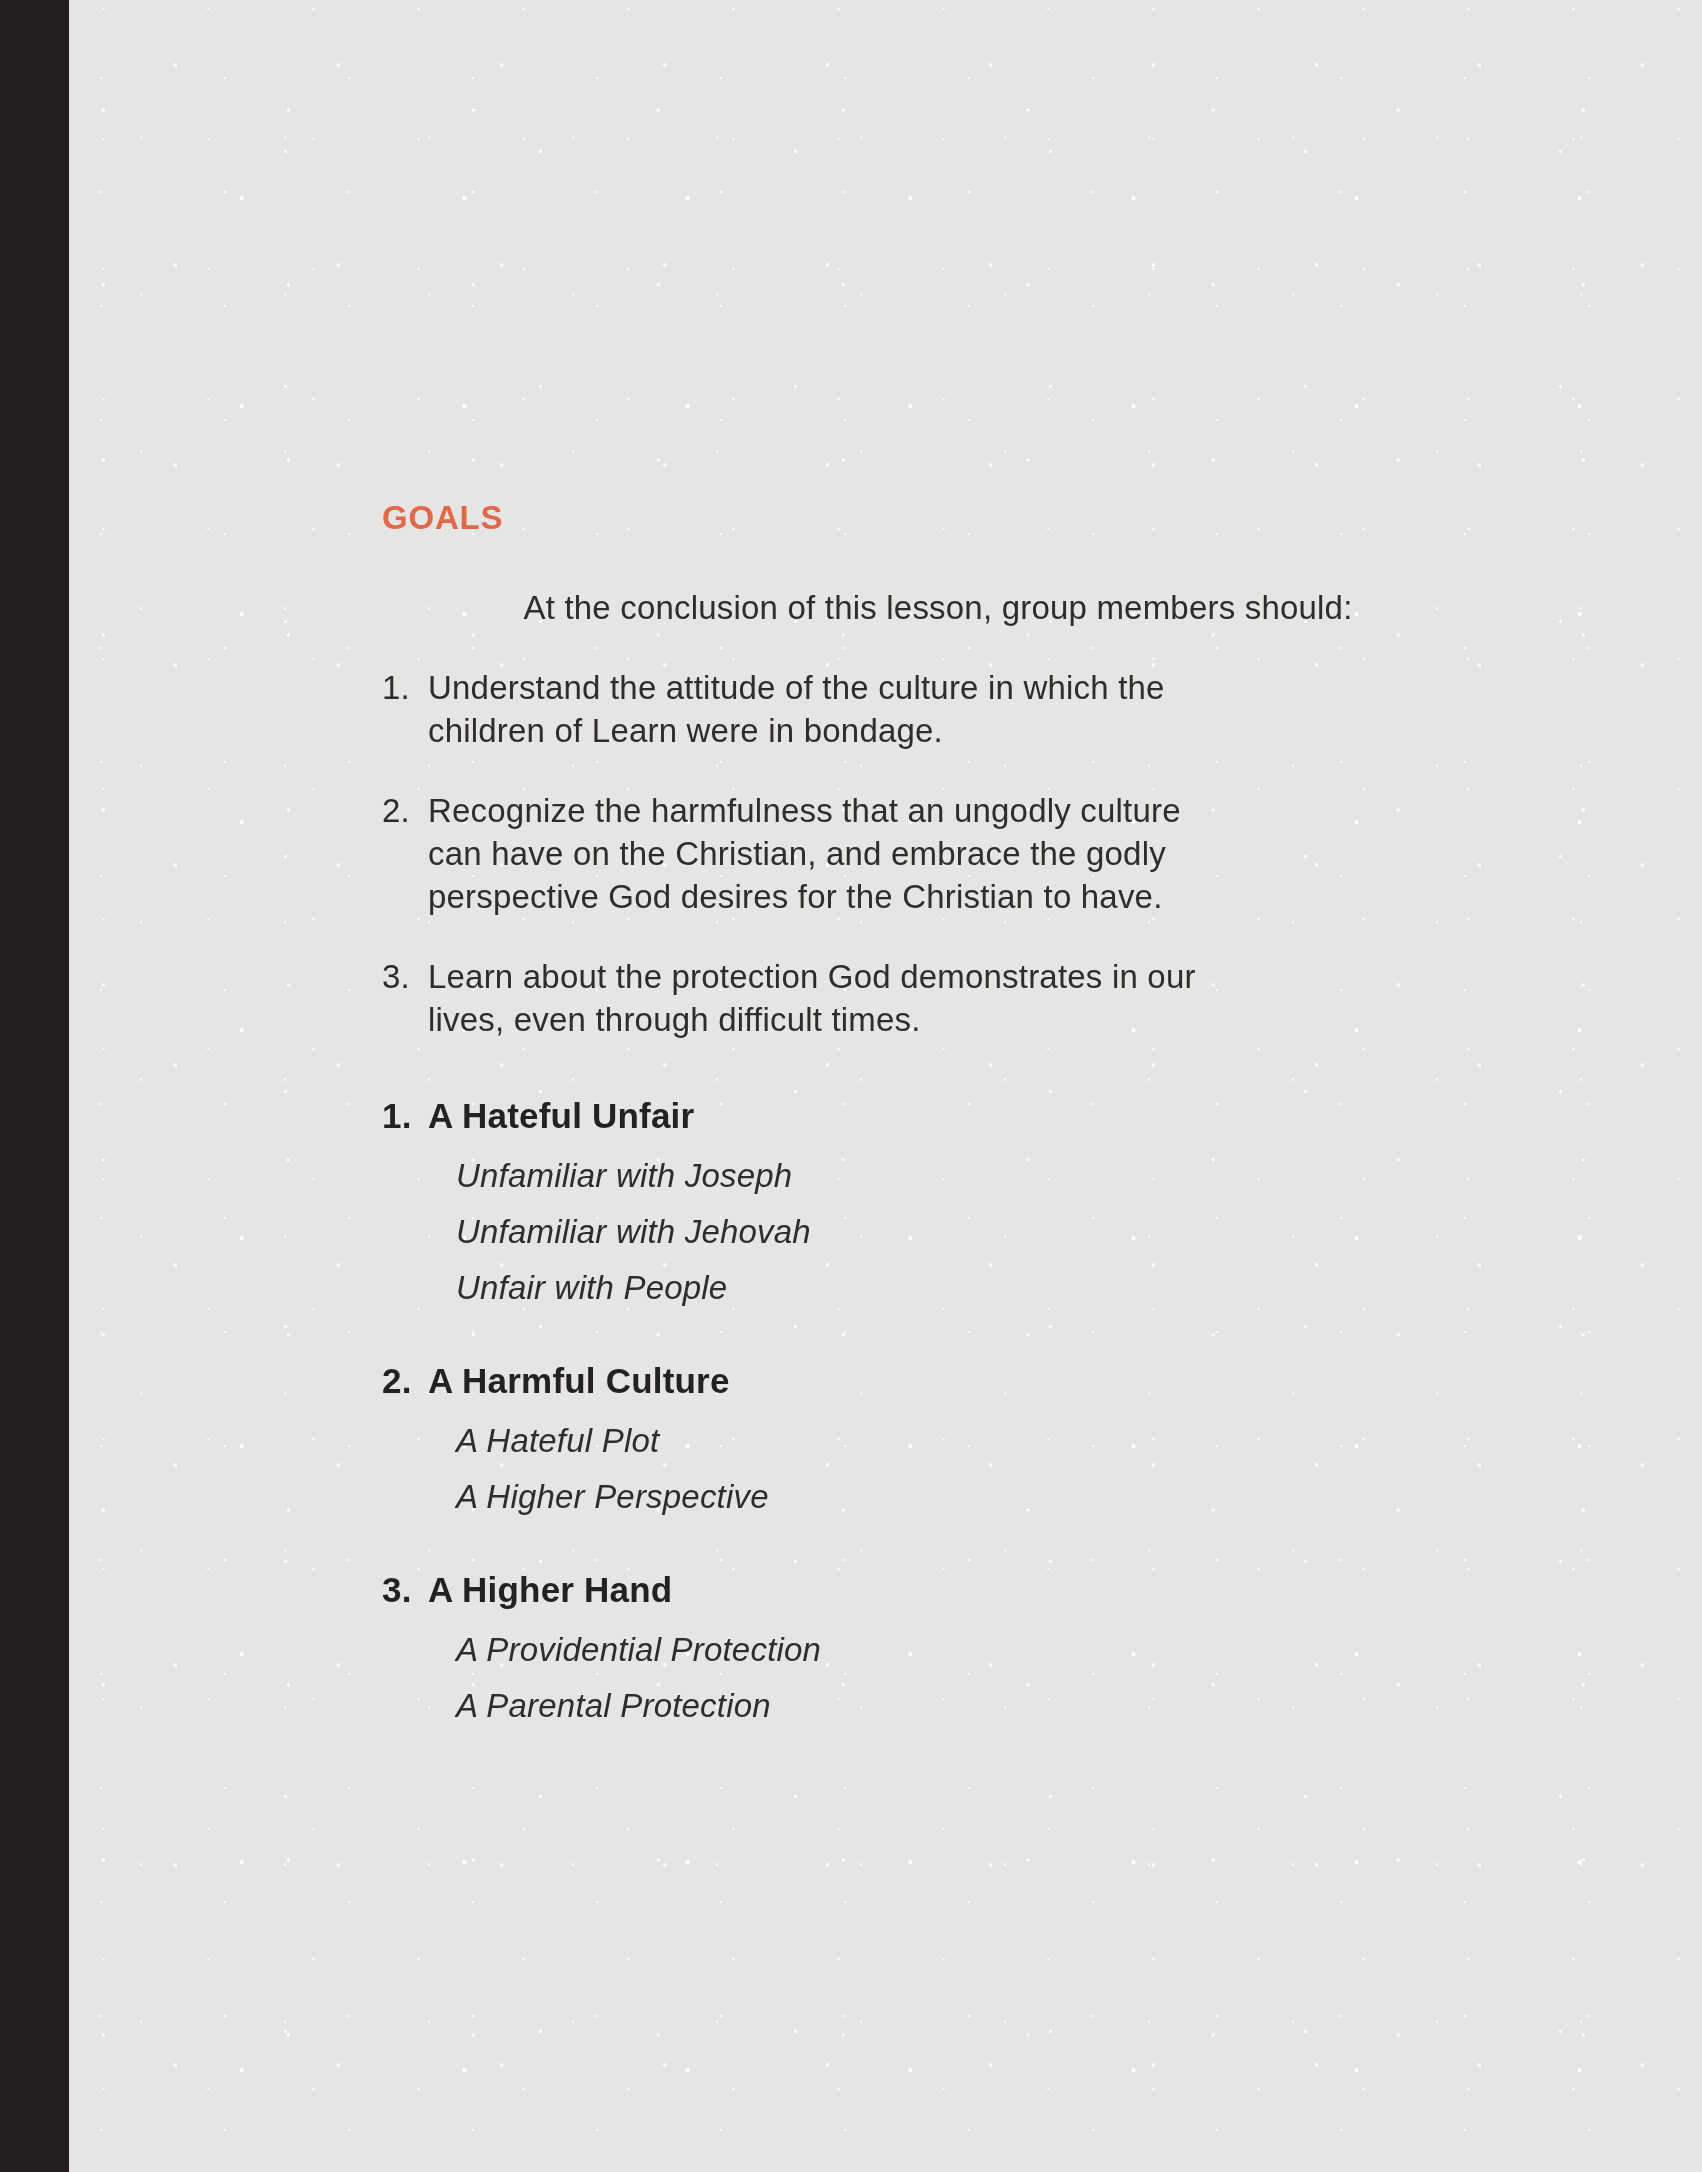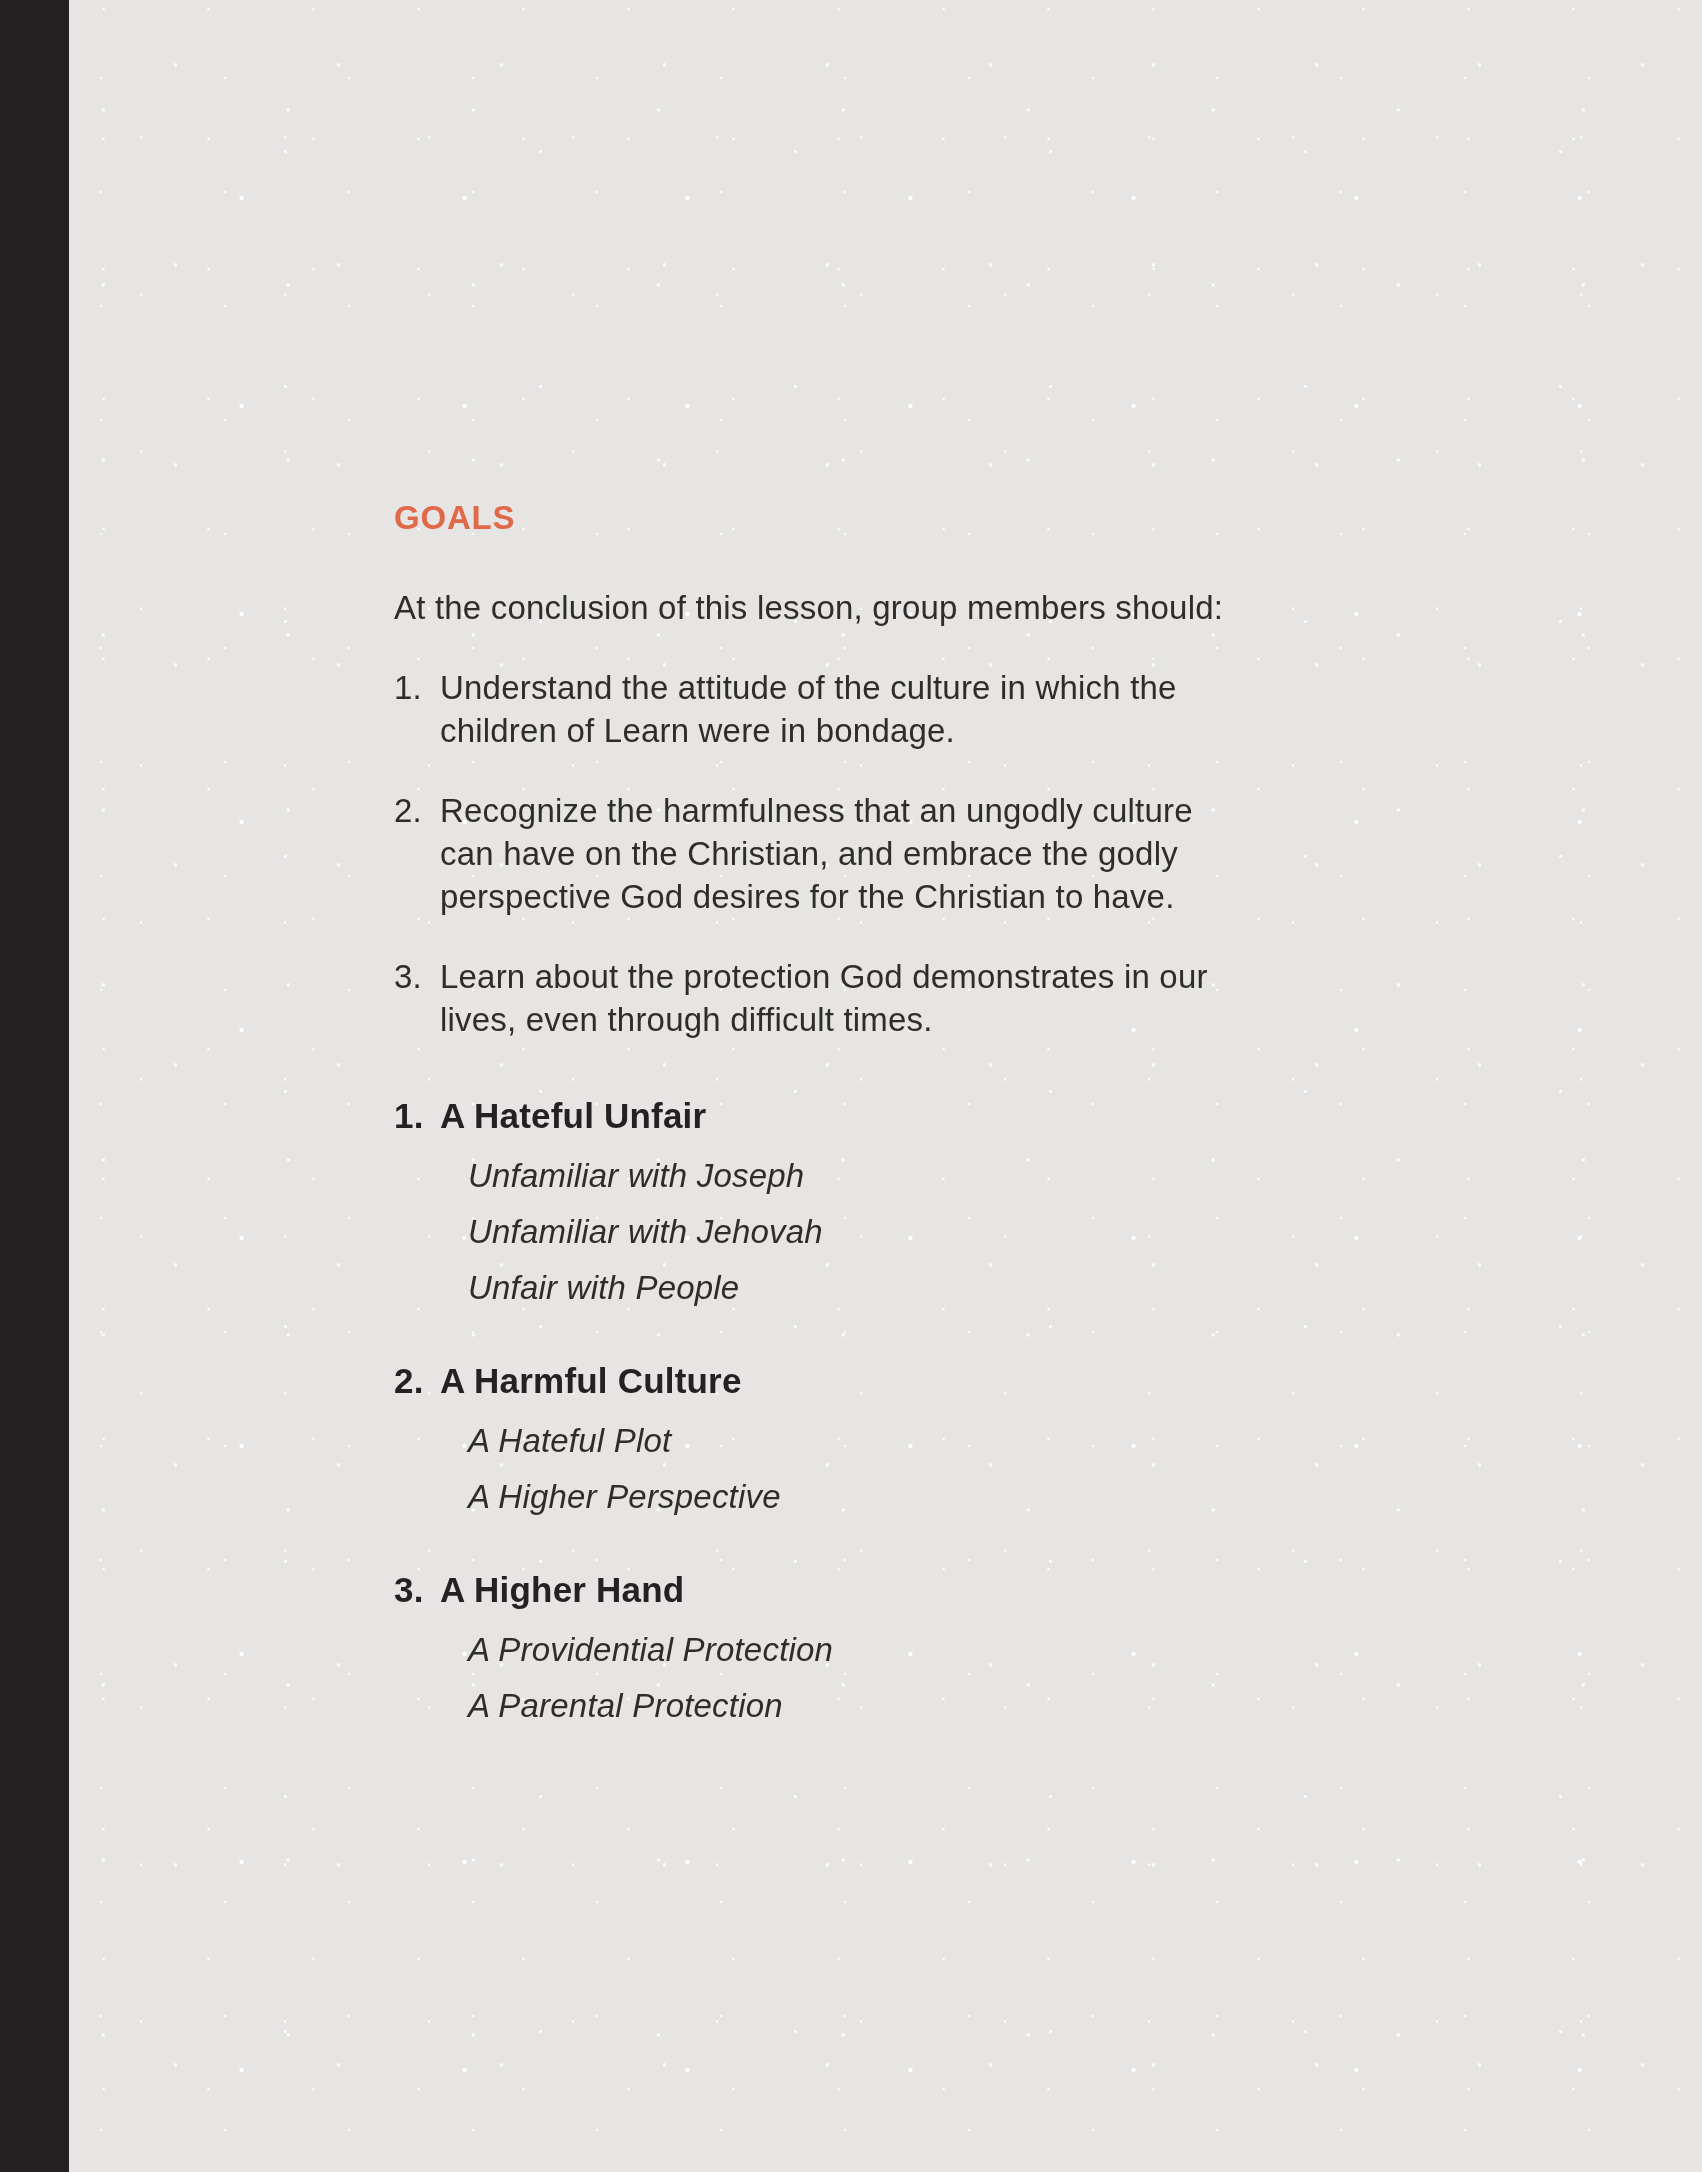--- a/index.html
+++ b/index.html
@@ -28,38 +28,39 @@
   .spine {
     position: absolute;
     left: 0;
     top: 0;
     width: 69px;
     height: 100%;
     background: #242021;
   }
   .content {
     position: absolute;
-    left: 394px;
+    left: 382px;
     top: 498px;
     width: 1112px;
     color: #2f2d2c;
   }
   .section-heading {
     font-size: 33px;
     font-weight: bold;
     letter-spacing: 0.8px;
     color: #e0694a;
     line-height: 40px;
     margin: 0;
   }
   .intro {
     font-size: 33px;
     line-height: 43px;
     letter-spacing: 0.2px;
     margin: 48px 0 0 0;
+    text-align: center;
   }
   .goal-item {
     display: flex;
     margin-top: 37px;
     font-size: 33px;
     line-height: 43px;
     letter-spacing: 0.2px;
   }
   .goal-item .num {
     flex: 0 0 46px;

